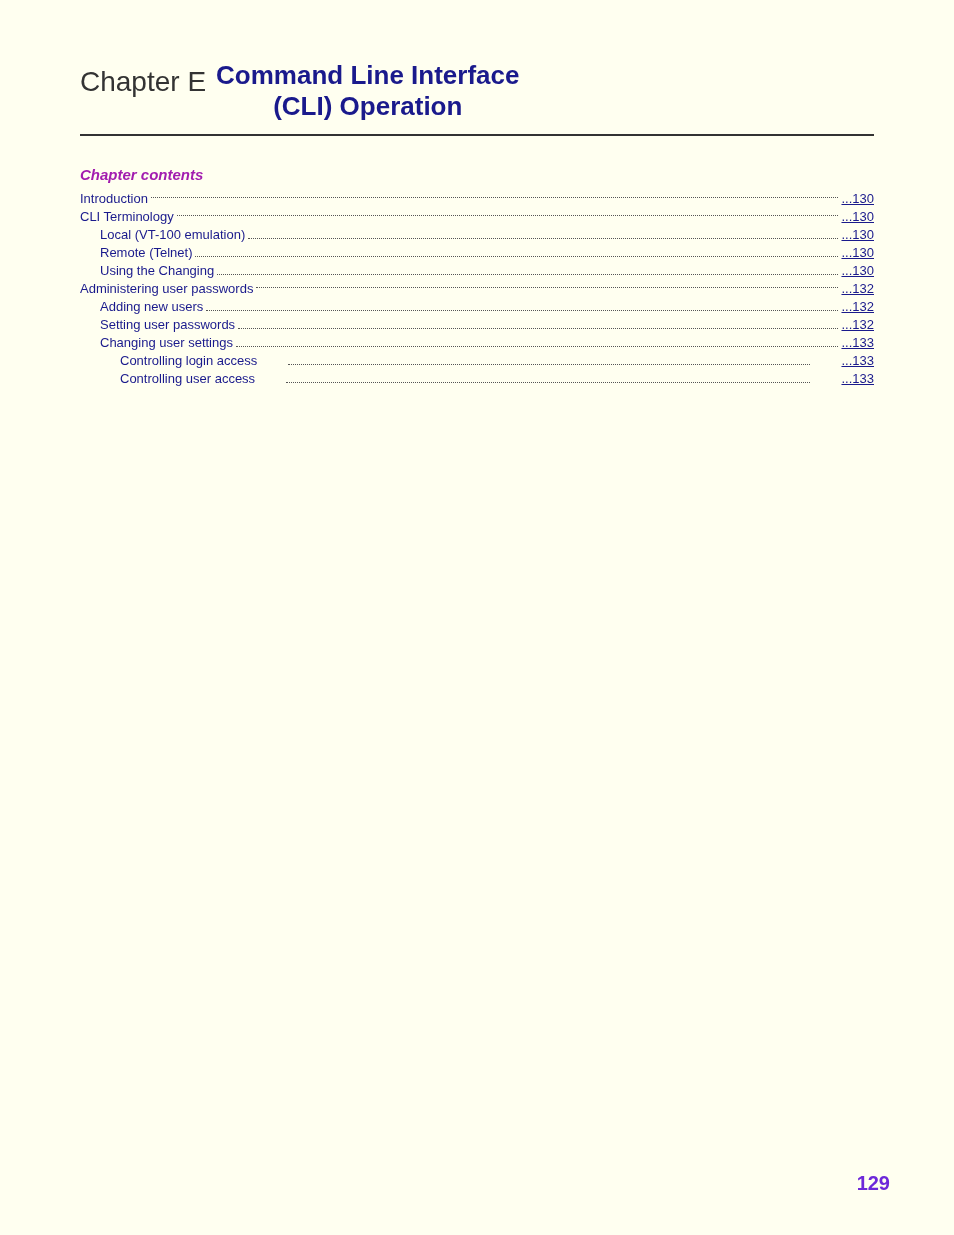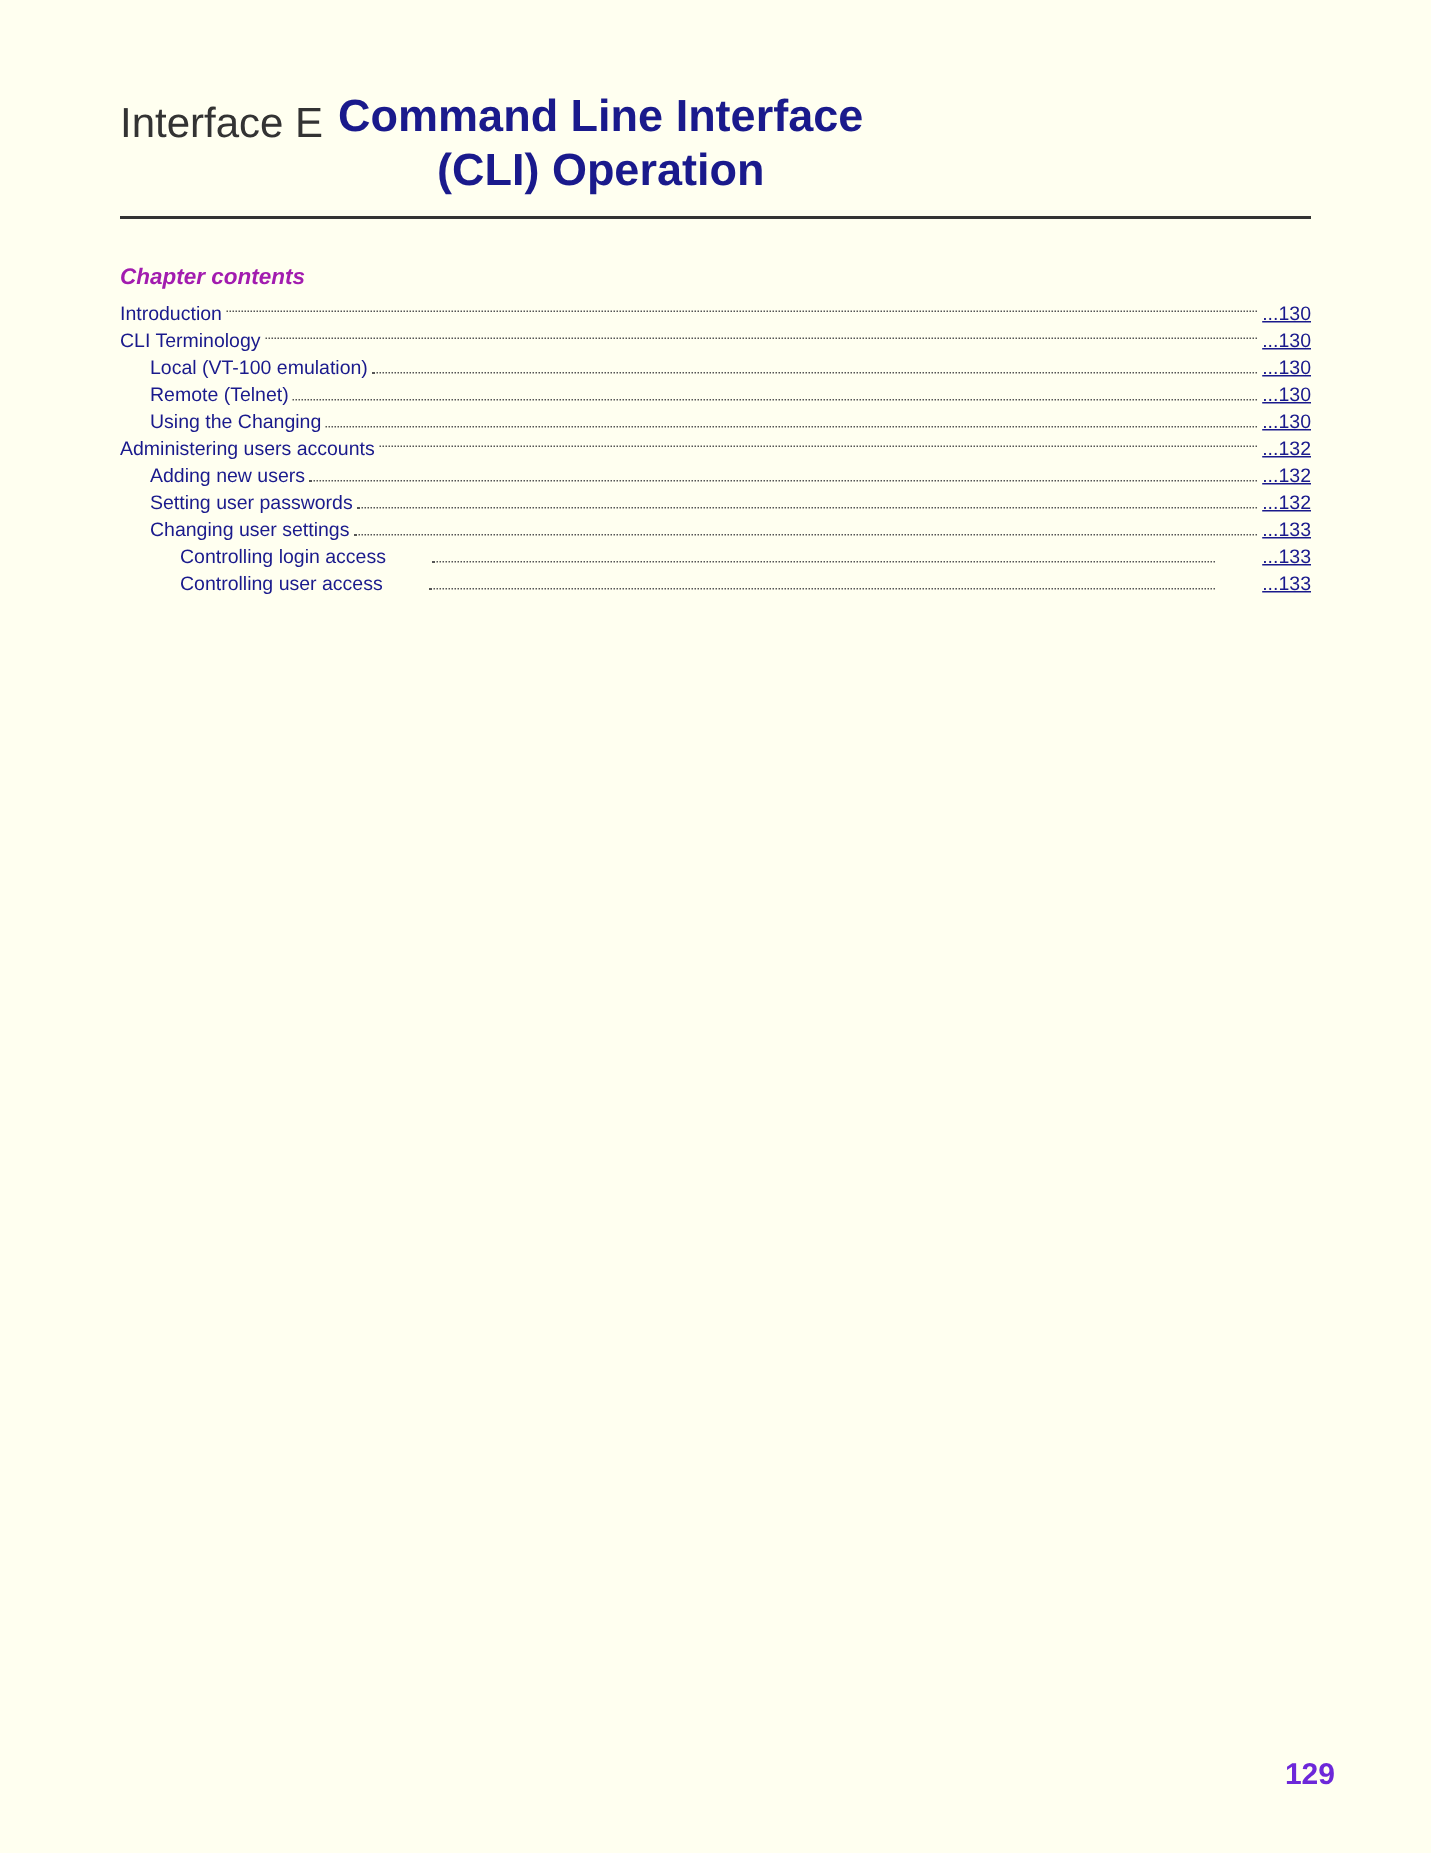--- a/index.html
+++ b/index.html
@@ -37,21 +37,21 @@
       font-size: 28px;
       color: #333;
       font-weight: normal;
       font-family: Arial, Helvetica, sans-serif;
       white-space: nowrap;
       margin-right: 10px;
       padding-top: 6px;
     }
 
     .title-text {
-      font-size: 30px;
+      font-size: 26px;
       font-weight: bold;
       color: #1a1a8c;
       font-family: Arial, Helvetica, sans-serif;
       text-align: center;
       line-height: 1.2;
     }
 
     .chapter-contents-label {
       font-size: 15px;
       font-weight: bold;
@@ -108,21 +108,21 @@
       color: #6d28d9;
       font-family: Arial, Helvetica, sans-serif;
     }
   </style>
 </head>
 <body>
 
 <div class="page">
 
   <div class="title-block">
-    <span class="appendix-label">Interface E</span>
+    <span class="appendix-label">Chapter E</span>
     <div class="title-text">
       <span>Command Line Interface</span><br>
       <span>(CLI) Operation</span>
     </div>
   </div>
 
   <div>
     <div class="chapter-contents-label">Chapter contents</div>
 
     <div id="toc-container">
@@ -145,21 +145,21 @@
           <span class="entry-link">Remote (Telnet)</span>
           <span class="dots"></span>
           <span class="page-num">...130</span>
         </div>
         <div class="toc-entry indent-1">
           <span class="entry-link">Using the Changing</span>
           <span class="dots"></span>
           <span class="page-num">...130</span>
         </div>
         <div class="toc-entry indent-0">
-          <span class="entry-link">Administering users accounts</span>
+          <span class="entry-link">Administering user passwords</span>
           <span class="dots"></span>
           <span class="page-num">...132</span>
         </div>
         <div class="toc-entry indent-1">
           <span class="entry-link">Adding new users</span>
           <span class="dots"></span>
           <span class="page-num">...132</span>
         </div>
         <div class="toc-entry indent-1">
           <span class="entry-link">Setting user passwords</span>

